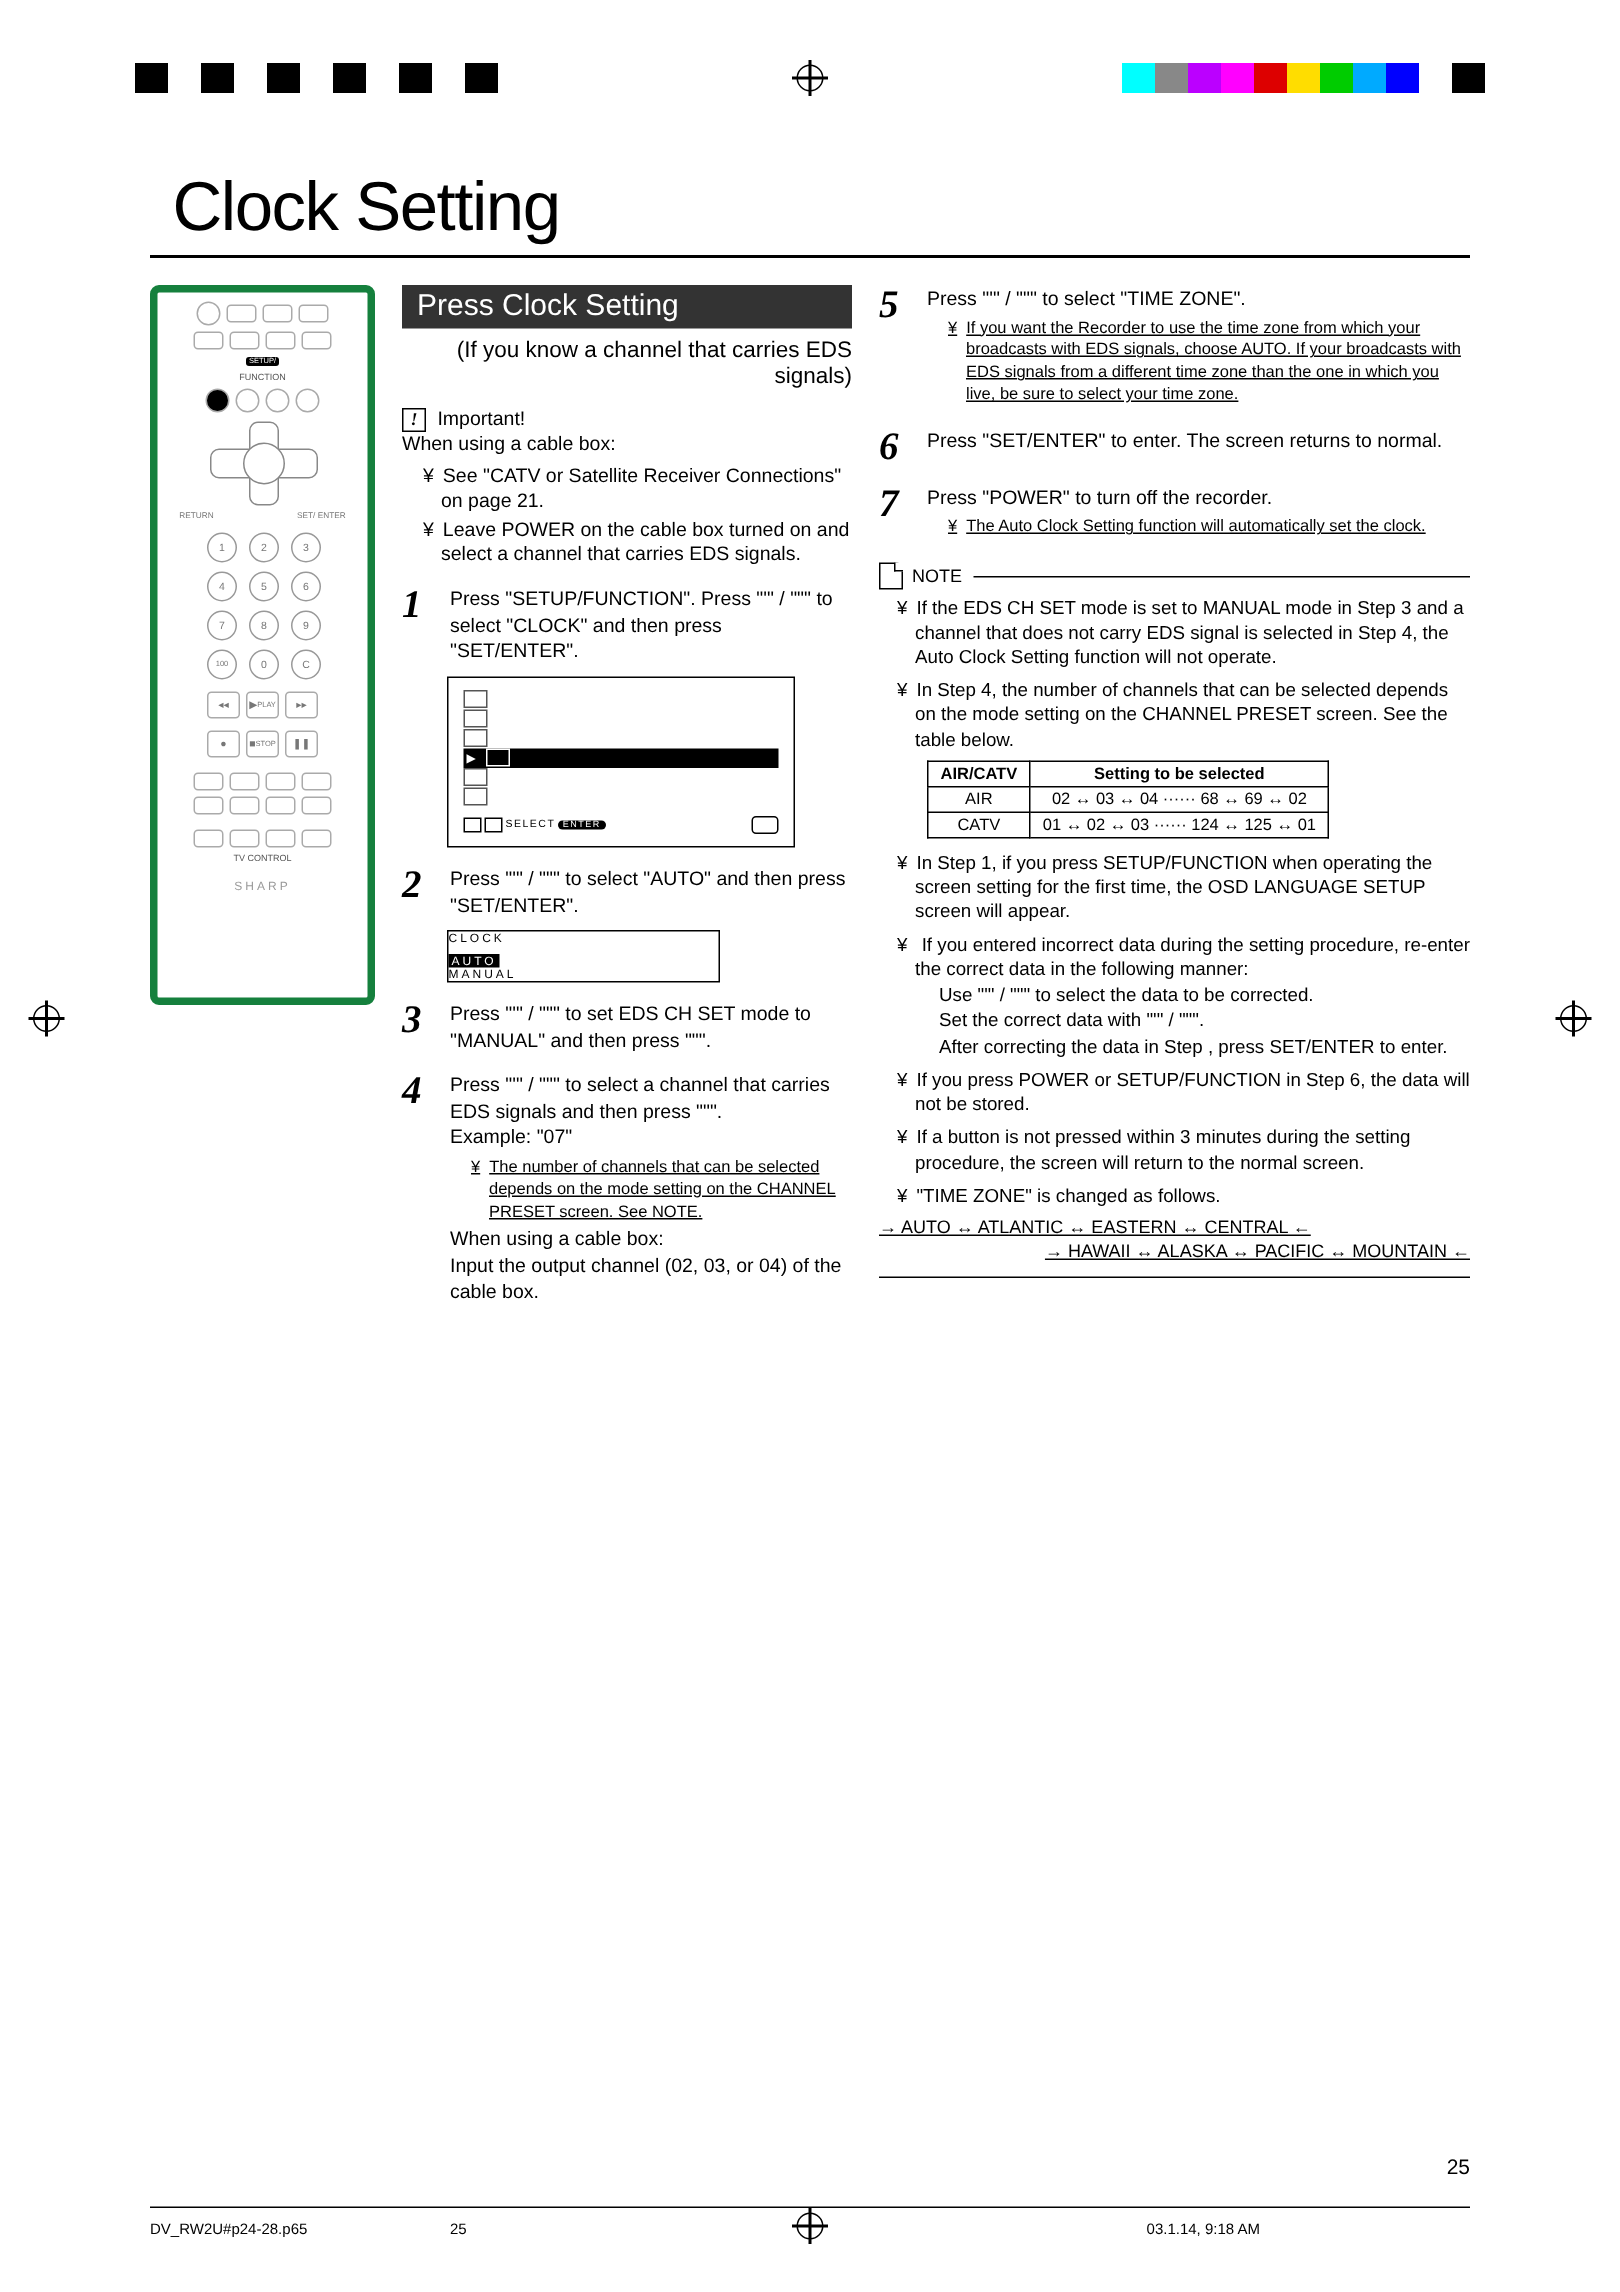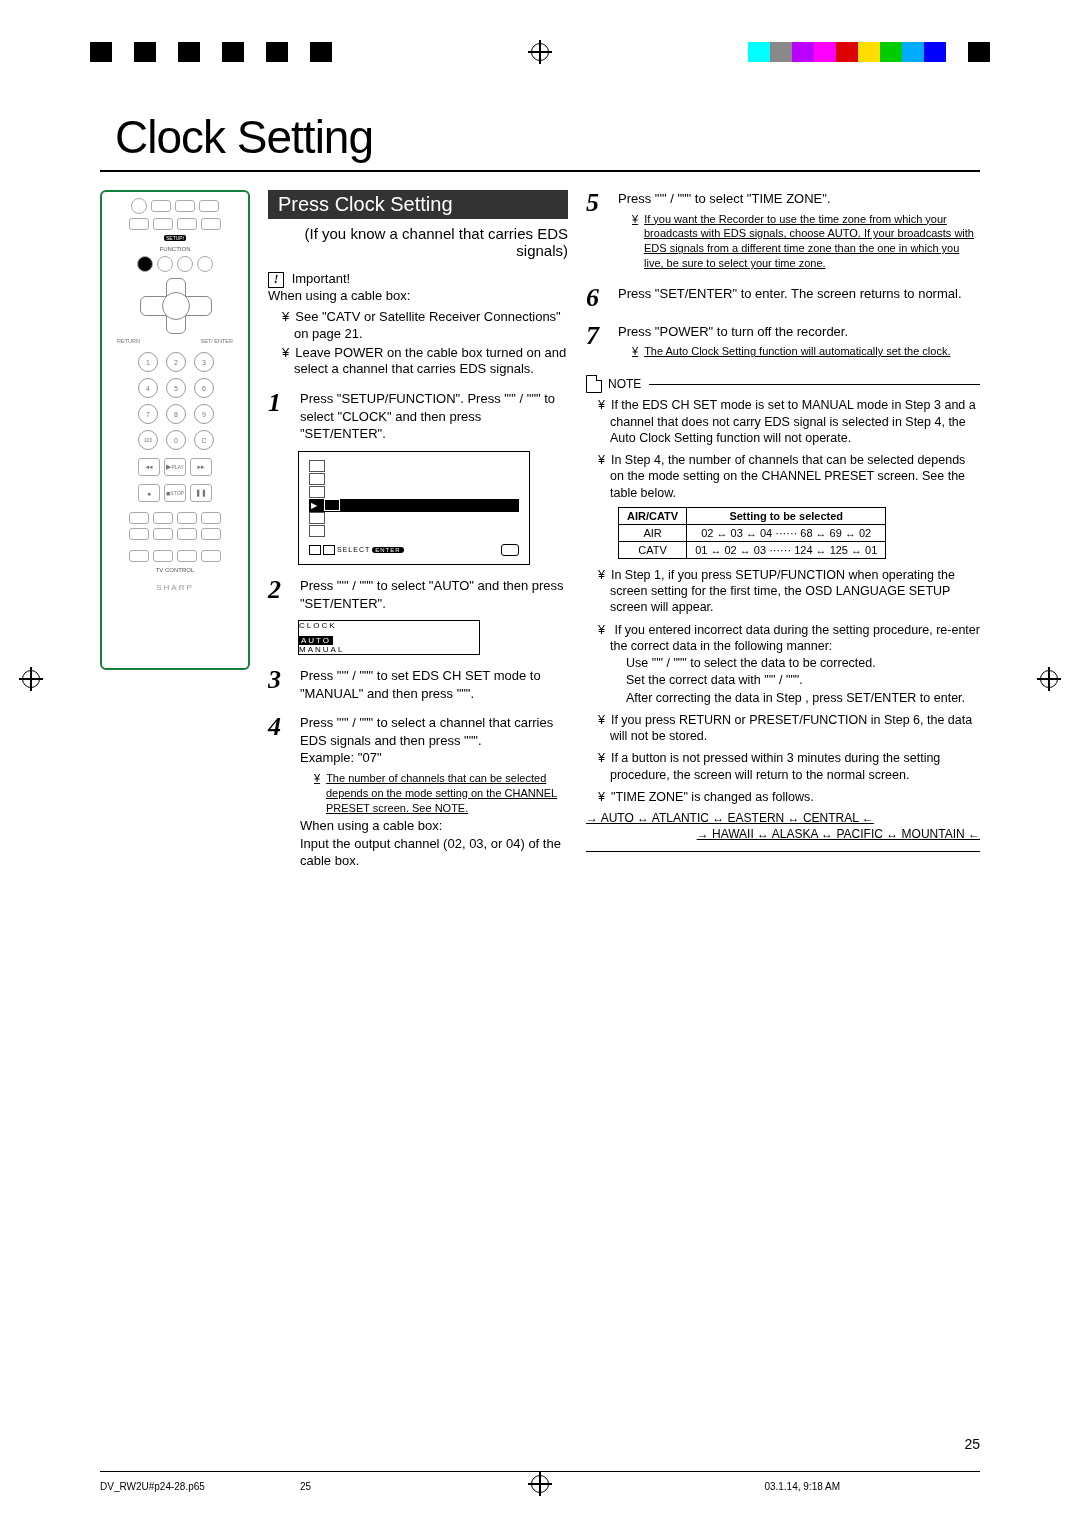--- a/index.html
+++ b/index.html
@@ -100,21 +100,21 @@
   .col-mid {
     width: 300px;
     flex: 0 0 300px;
   }
   .col-right {
     flex: 1;
   }
 
   
   .remote-box {
-    border: 2px solid #15803d;
+    border: 5px solid #15803d;
     border-radius: 6px;
     height: 480px;
     padding: 6px 4px;
     box-sizing: border-box;
     display:flex;
     flex-direction:column;
     gap:4px;
     align-items:center;
     font-size: 5.5px;
     color:#777;
@@ -594,21 +594,21 @@
         <ul>
           <li>In Step 1, if you press SETUP/FUNCTION when operating the screen setting for the first time, the OSD LANGUAGE SETUP screen will appear.</li>
           <li>
             <span>If you entered incorrect data during the setting procedure, re-enter the correct data in the following manner:</span>
             <div class="sub-steps">
               <div>Use "'" / """ to select the data to be corrected.</div>
               <div>Set the correct data with "'" / """.</div>
               <div>After correcting the data in Step      , press SET/ENTER to enter.</div>
             </div>
           </li>
-          <li>If you press RETURN or PRESET/FUNCTION in Step 6, the data will not be stored.</li>
+          <li>If you press POWER or SETUP/FUNCTION in Step 6, the data will not be stored.</li>
           <li>If a button is not pressed within 3 minutes during the setting procedure, the screen will return to the normal screen.</li>
           <li>"TIME ZONE" is changed as follows.</li>
         </ul>
       </div>
 
       <div class="tz-cycle">→ AUTO ↔ ATLANTIC ↔ EASTERN ↔ CENTRAL ←</div>
       <div class="tz-cycle tz-line2">→ HAWAII ↔ ALASKA ↔ PACIFIC ↔ MOUNTAIN ←</div>
 
       <hr class="note-end-rule">
     </div>

